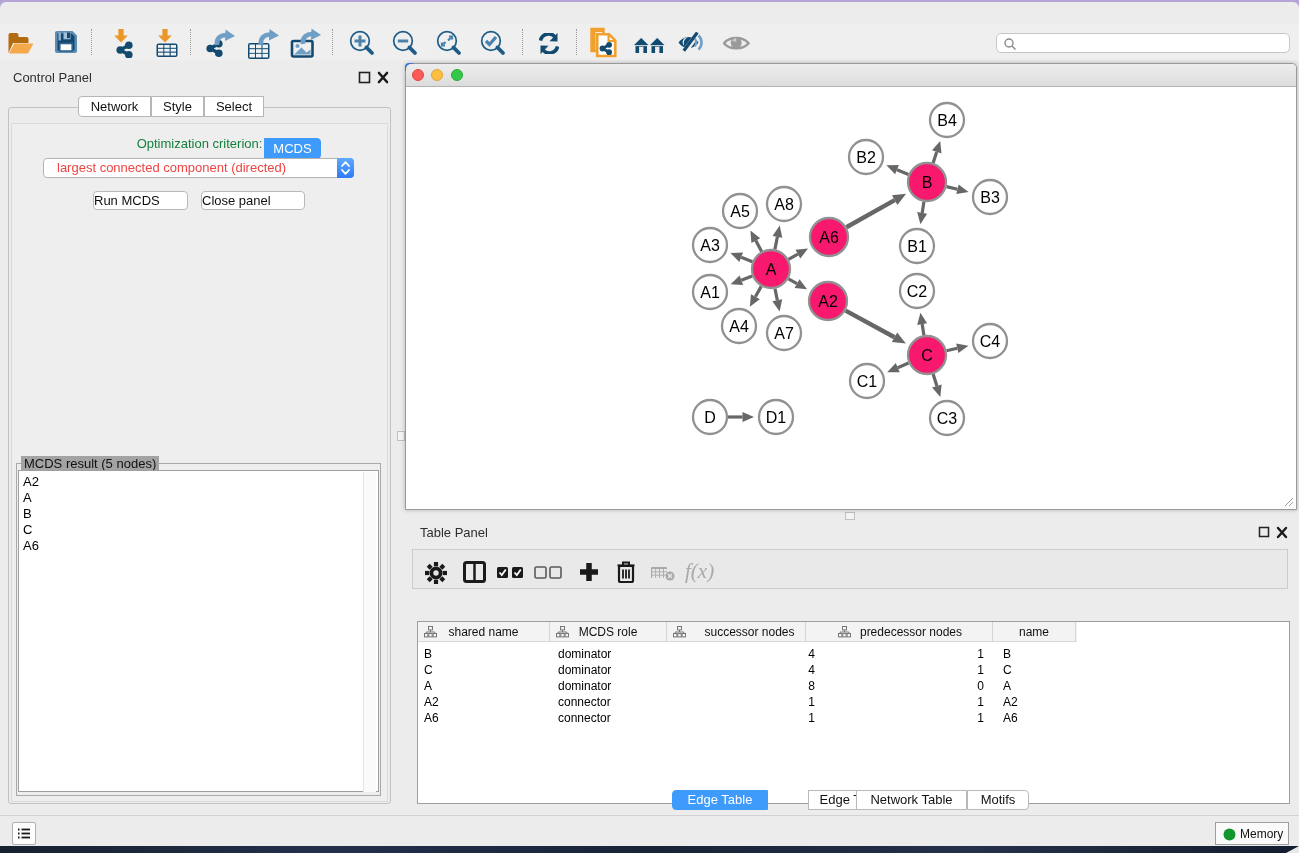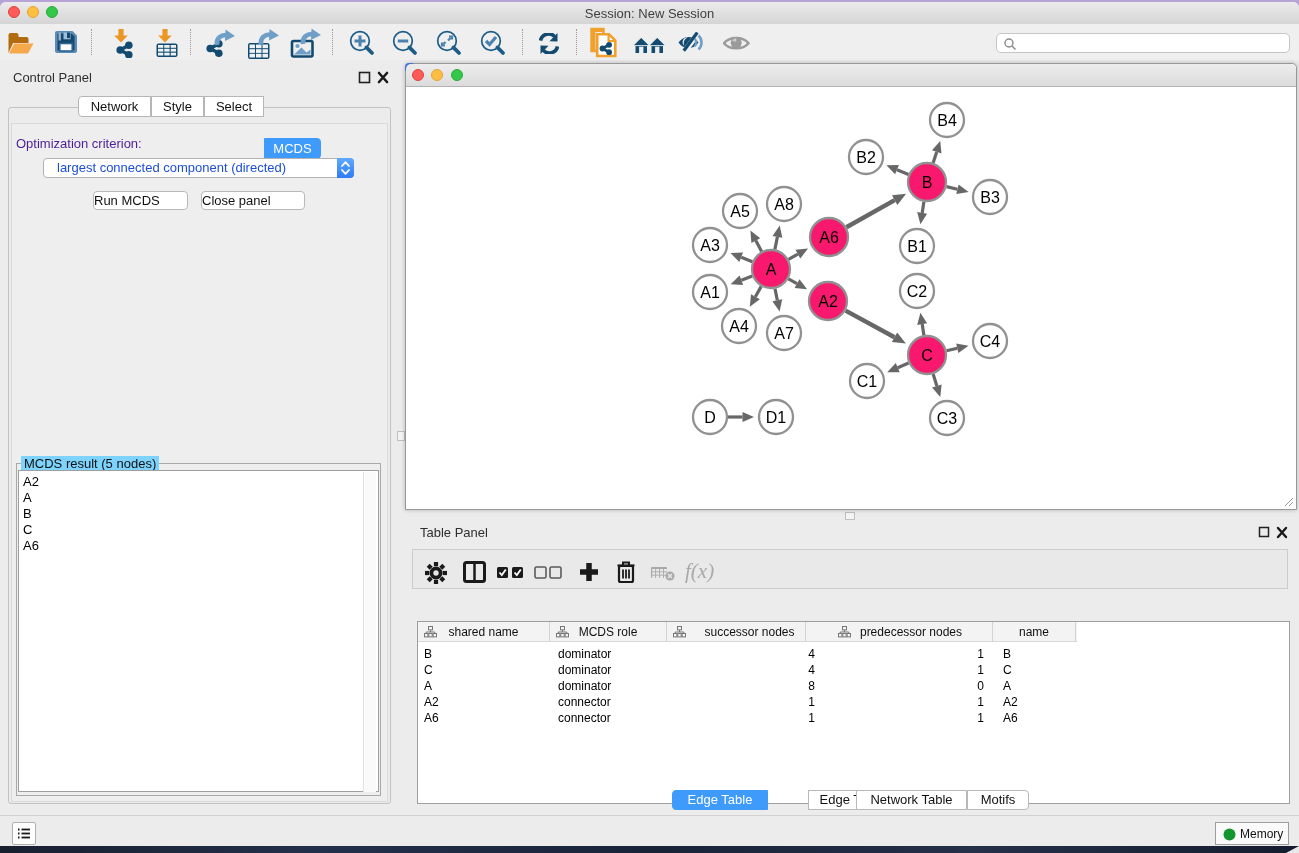--- a/index.html
+++ b/index.html
@@ -11,26 +11,26 @@
 .tl { width:12px; height:12px; border-radius:50%; top:4px; }
 #title { width:100%; text-align:center; top:4px; font-size:13px; color:#3f3f3f; }
 #toolbar { left:0; top:22px; width:1299px; height:36px; background:#efefef; }
 .vsep { top:5px; height:26px; width:1px; border-left:1px dotted #9a9a9a; }
 #searchbox { left:996px; top:9px; width:294px; height:20px; background:#fff; border:1px solid #c6c6c6; border-radius:5px; }
 
 #cp-title { left:13px; top:68px; font-size:13px; color:#2e2e2e; }
 #cp-outer { left:8px; top:105px; width:383px; height:697px; background:#ececec; border:1px solid #c2c2c2; border-radius:3px; }
 #cp-inner { left:11px; top:121px; width:377px; height:679px; background:#eeeeee; border:1px solid #dadada; }
 .tabseg { top:94px; height:21px; background:#fff; border:1px solid #b6b6b6; font-size:13px; color:#111; text-align:center; line-height:19px; }
-#opt-label { left:16px; top:134px; width:399px; font-size:13px; color:#4c1d95; }
-#dropdown { left:43px; top:156px; width:311px; height:20px; background:#fff; border:1px solid #b3b3b3; border-radius:4px; font-size:13px; color:#1d4ed8; line-height:18px; padding-left:13px; }
+#opt-label { left:0px; top:134px; width:399px; text-align:center; font-size:13px; color:#15803d; }
+#dropdown { left:43px; top:156px; width:311px; height:20px; background:#fff; border:1px solid #b3b3b3; border-radius:4px; font-size:13px; color:#ef4444; line-height:18px; padding-left:13px; }
 #dd-btn { left:337px; top:156px; width:17px; height:20px; background:linear-gradient(#5fa9fd,#2e7bf6); border-radius:0 4px 4px 0; }
 .btn { height:19px; background:#fff; border:1px solid #b9b9b9; border-radius:4px; font-size:13px; color:#111; text-align:left; line-height:17px; top:189px; }
 #mcds-box { left:16px; top:461px; width:365px; height:333px; border:1px solid #a9a9a9; }
-#mcds-label { left:21px; top:454px; background:#7dd3fc; padding:0 3px; font-size:13px; color:#111; }
+#mcds-label { left:21px; top:454px; background:#a3a3a3; padding:0 3px; font-size:13px; color:#111; }
 #mcds-list { left:18px; top:468px; width:361px; height:322px; background:#fff; border:1px solid #9f9f9f; font-size:13px; color:#000; padding:3px 0 0 4px; line-height:16px; }
 #mcds-scroll { right:2px; top:1px; width:13px; height:320px; background:#fafafa; border-left:1px solid #e3e3e3; }
 
 #net-win { left:405px; top:61px; width:892px; height:447px; background:#fff; border:1px solid #999; border-radius:5px 5px 0 0; box-shadow:0 0 4px rgba(0,0,0,0.25); }
 #net-title { left:0; top:0; width:100%; height:23px; background:linear-gradient(#ededed,#dcdcdc); border-radius:5px 5px 0 0; border-bottom:1px solid #b3b3b3; }
 #net-name { width:100%; text-align:center; top:4px; font-size:13px; color:#2e2e2e; }
 
 #tp-title { left:420px; top:523px; font-size:13px; color:#2e2e2e; }
 #tp-toolbar { left:412px; top:547px; width:876px; height:40px; background:#e9e9e9; border:1px solid #cccccc; }
 #tp-table { left:417px; top:595px; width:873px; height:183px; background:#fff; border:1px solid #9e9e9e;margin-top:24px; }
@@ -39,26 +39,20 @@
 .td { font-size:12px; color:#000; height:16px; line-height:16px; }
 .bottomtab { top:788px; height:20px; background:#fff; border:1px solid #b9b9b9; font-size:13px; color:#111; text-align:center; line-height:18px; }
 #statusbar { left:0; top:813px; width:1299px; height:31px; background:#ececec; border-top:1px solid #d2d2d2; }
 #hamburger { left:12px; top:820px; width:24px; height:23px; background:#fdfdfd; border:1px solid #b0b0b0; border-radius:2px; }
 #memory { left:1215px; top:820px; width:74px; height:23px; background:#fafafa; border:1px solid #9e9e9e; font-size:12px; color:#111; }
 #desk-bottom { left:0; top:846px; width:1299px; height:7px; background:linear-gradient(90deg,#17202f,#23304b 25%,#182338 50%,#253049 75%,#141d2e); }
 </style>
 </head>
 <body>
 <div id="win" class="abs">
-  <div id="titlebar" class="abs">
-    <div class="tl abs" style="left:8px;  background:#fc5b57; border:1px solid #e2443f;"></div>
-    <div class="tl abs" style="left:27px; background:#fdbe41; border:1px solid #e0a535;"></div>
-    <div class="tl abs" style="left:46px; background:#34c84a; border:1px solid #2ba93e;"></div>
-    <div id="title" class="abs">Session: New Session</div>
-  </div>
   <div id="toolbar" class="abs">
     <svg class="abs" style="left:7px;top:7px" width="30" height="24" viewBox="0 0 30 24">
         <path d="M1.5 22 L1.5 4 C1.5 2.9 2.4 2 3.5 2 L9.5 2 C10.6 2 11.5 2.9 11.5 4 L11.5 6 L19.5 6 C20.6 6 21.5 6.9 21.5 8 L21.5 12 L6 12 L1.5 22 Z" fill="#b36b10"></path>
         <path d="M2 22.5 L7.2 12.5 L26.5 12.5 L21 22.5 Z" fill="#f5a94b"></path>
       </svg>
 <svg class="abs" style="left:54px;top:6px" width="24" height="24" viewBox="0 0 24 24">
         <path d="M1 3 C1 1.9 1.9 1 3 1 L18.5 1 L23 5.5 L23 21 C23 22.1 22.1 23 21 23 L3 23 C1.9 23 1 22.1 1 21 Z" fill="#5b8cb5"></path>
         <path d="M3.5 3.5 L17.6 3.5 L20.5 6.4 L20.5 20.5 L3.5 20.5 Z" fill="#16486e"></path>
         <rect x="4.5" y="2.5" width="2.4" height="8" fill="#8fb3d0"></rect>
         <rect x="9.5" y="2.5" width="7" height="6.8" fill="#9fc0da"></rect>

